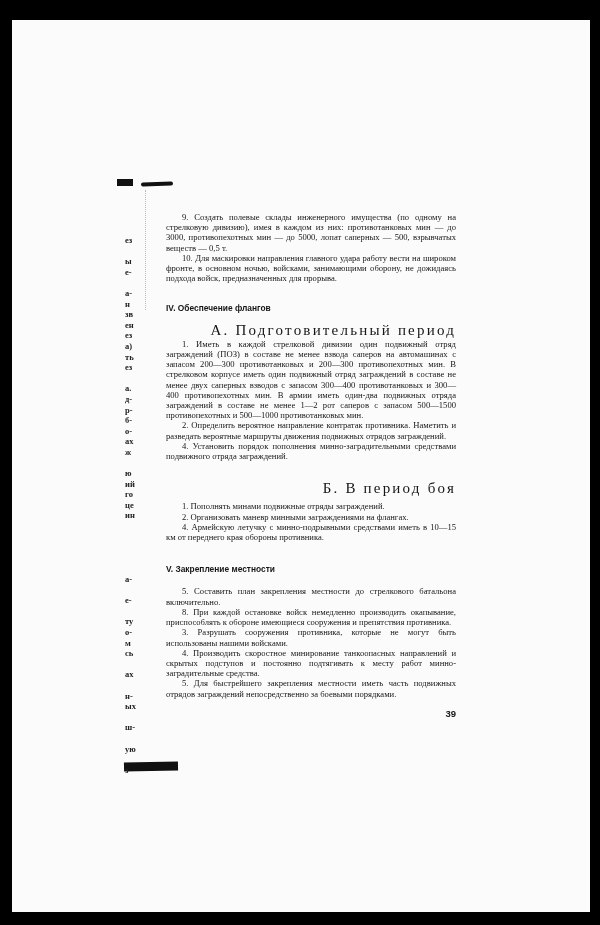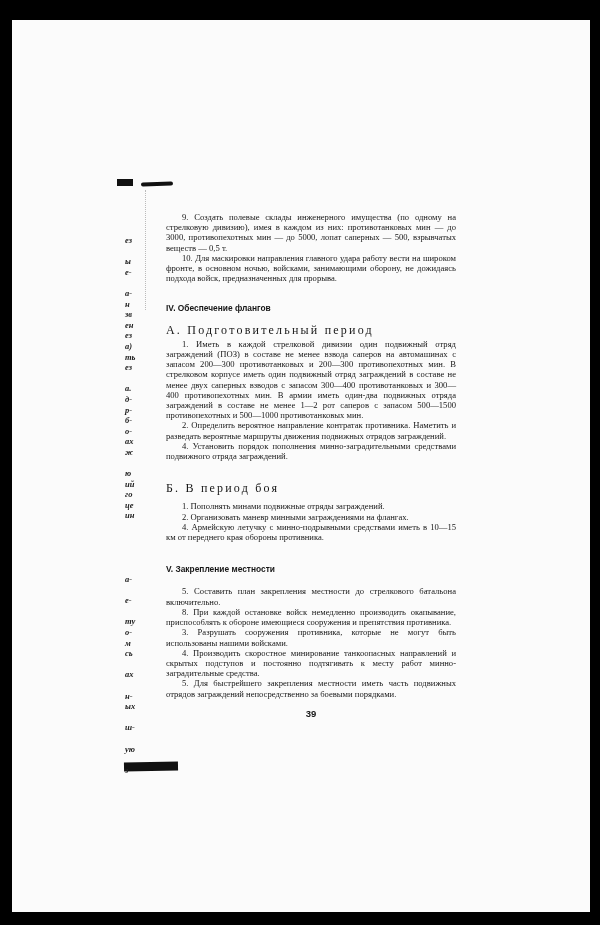--- a/index.html
+++ b/index.html
@@ -19,39 +19,39 @@
     border-radius: 2px; transform: rotate(-2deg);
   }
   .mark-bottom {
     position: absolute; left: 124px; top: 762px; width: 54px; height: 9px; background: #111;
     transform: rotate(-1deg);
   }
   .margin-frag {
     position: absolute; left: 125px; top: 235px; width: 24px;
     font-size: 8.5px; line-height: 10.6px; font-weight: bold; color: #222;
   }
-  .margin-frag div { height: 10.6px; white-space: nowrap; font-style: italic; }
+  .margin-frag div { height: 10.6px; white-space: nowrap; }
   .gutter-line {
     position: absolute; left: 145px; top: 190px; width: 1px; height: 120px;
     border-left: 1px dotted #bbb;
   }
   .text-block {
     position: absolute; left: 166px; top: 212px; width: 290px;
     font-size: 8.6px; line-height: 10.2px; text-align: justify;
   }
   .para { text-indent: 16px; margin: 0; }
   .section-title {
     font-family: "Liberation Sans", "DejaVu Sans", sans-serif;
     font-weight: bold; font-size: 8.4px; margin: 0;
   }
   .subsection-title {
-    text-align: left; font-size: 12px; letter-spacing: 2.2px; margin: 0;
+    text-align: right; font-size: 15px; letter-spacing: 2.2px; margin: 0;
   }
   .page-number {
-    text-align: center; font-weight: bold; font-size: 9.5px; margin: 0;
+    text-align: right; font-weight: bold; font-size: 9.5px; margin: 0;
     font-family: "Liberation Sans", sans-serif;
   }
 </style>
 </head>
 <body>
 
 <div class="page"></div>
 
 <div class="mark-top-left"></div>
 <div class="mark-top-line"></div>

